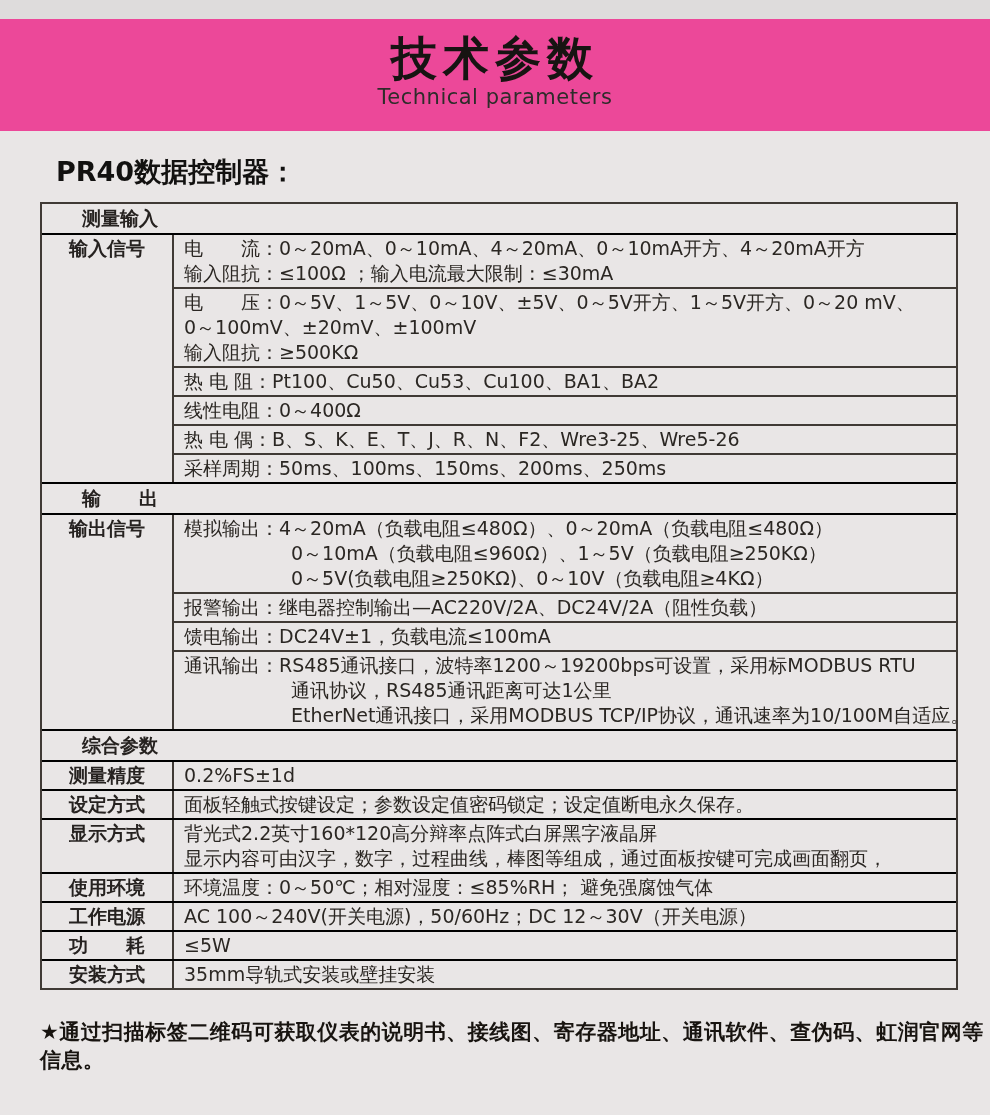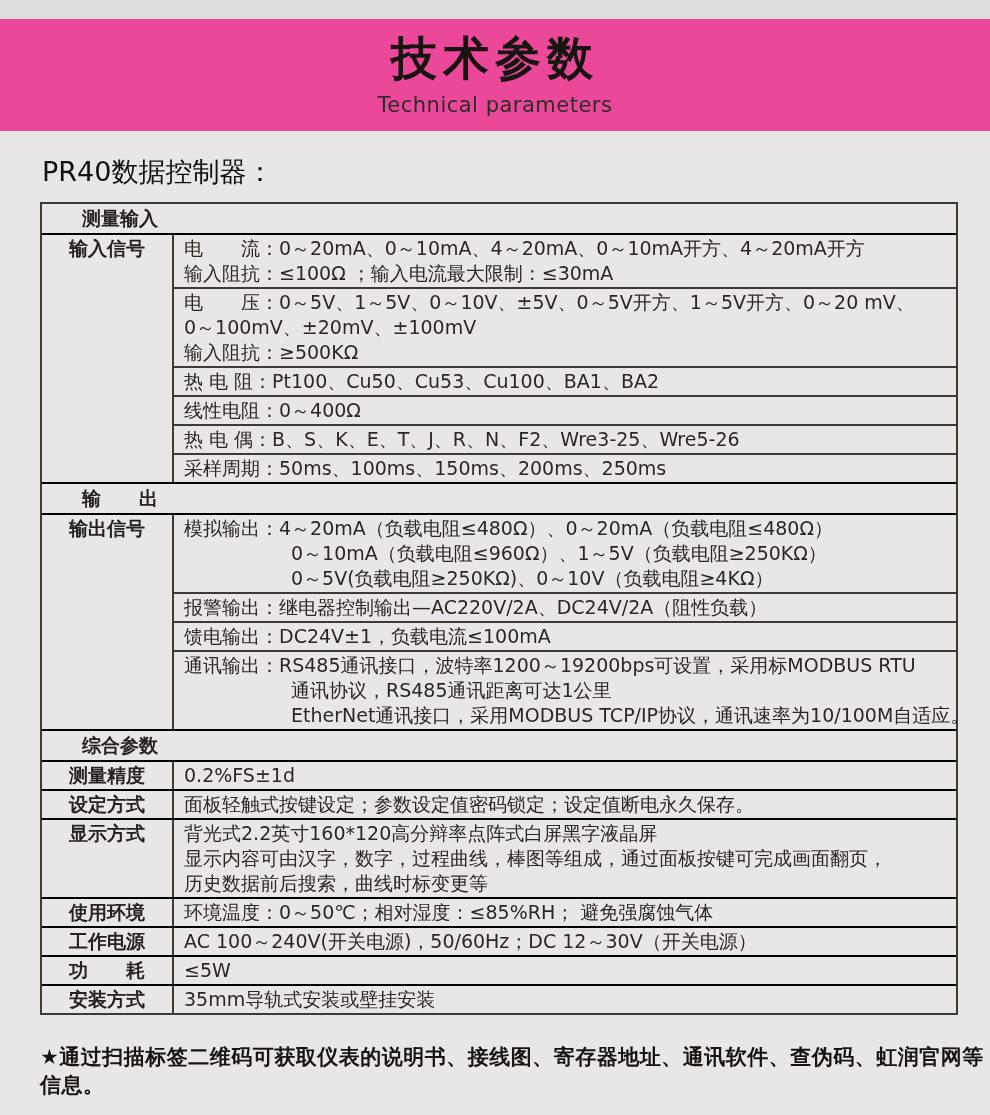--- a/index.html
+++ b/index.html
@@ -13,25 +13,25 @@
   .top-strip { height: 19px; background: #dedcdc; }
   .header-band {
     height: 112px; background: #ec4899; text-align: center;
   }
   .title {
     font-size: 46px; font-weight: 900; letter-spacing: 6px;
     color: #171412; line-height: 54px; padding-top: 12px;
     font-family: "DejaVu Sans", sans-serif;
   }
   .subtitle {
-    font-size: 21px; color: #2e2c2a; line-height: 25px; letter-spacing: 0.5px; margin-top: 8px;
+    font-size: 21px; color: #2e2c2a; line-height: 25px; letter-spacing: 0.5px;
   }
   .model-heading {
-    font-size: 27px; font-weight: 400; color: #121110;
-    margin: 25px 0 0 42px; line-height: 32px;
+    font-size: 27px; font-weight: 700; color: #121110;
+    margin: 25px 0 0 56px; line-height: 32px;
   }
   .spec-table {
     width: 914px; margin: 14px 0 0 40px;
     border: 2px solid #403a35;
     font-size: 19px;
   }
   .trow { display: flex; border-top: 2px solid #000000; }
   .trow:first-child { border-top: none; }
   .section-row { display: block; padding: 2px 12px; }
   .row-label {
@@ -130,21 +130,20 @@
             <div class="line">面板轻触式按键设定；参数设定值密码锁定；设定值断电永久保存。</div>
           </div>
         </div>
       </div>
       <div class="trow group-row">
         <div class="label-cell">显示方式</div>
         <div class="content-col">
           <div class="sub-cell">
             <div class="line">背光式2.2英寸160*120高分辩率点阵式白屏黑字液晶屏</div>
             <div class="line">显示内容可由汉字，数字，过程曲线，棒图等组成，通过面板按键可完成画面翻页，</div>
-            <div class="line">历史数据前后搜索，曲线时标变更等</div>
           </div>
         </div>
       </div>
       <div class="trow group-row">
         <div class="label-cell">使用环境</div>
         <div class="content-col">
           <div class="sub-cell">
             <div class="line">环境温度：0～50℃；相对湿度：≤85%RH；  避免强腐蚀气体</div>
           </div>
         </div>

